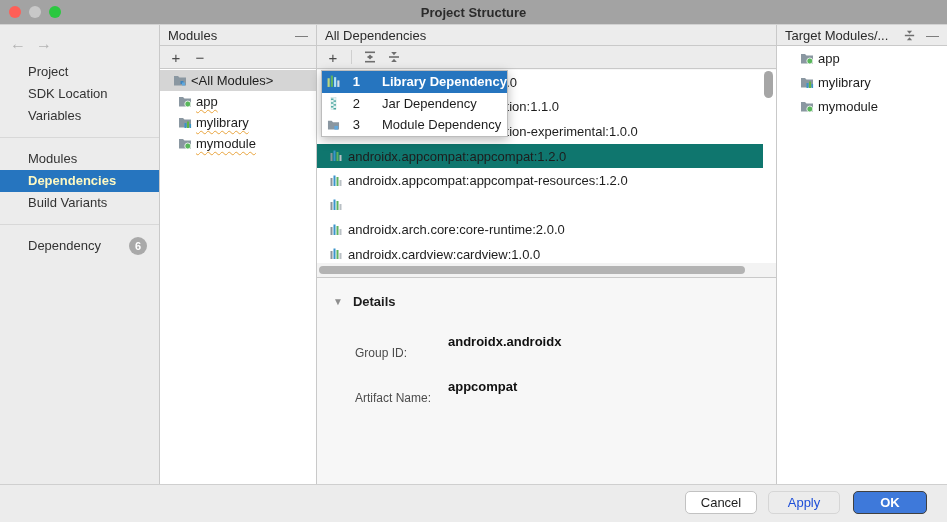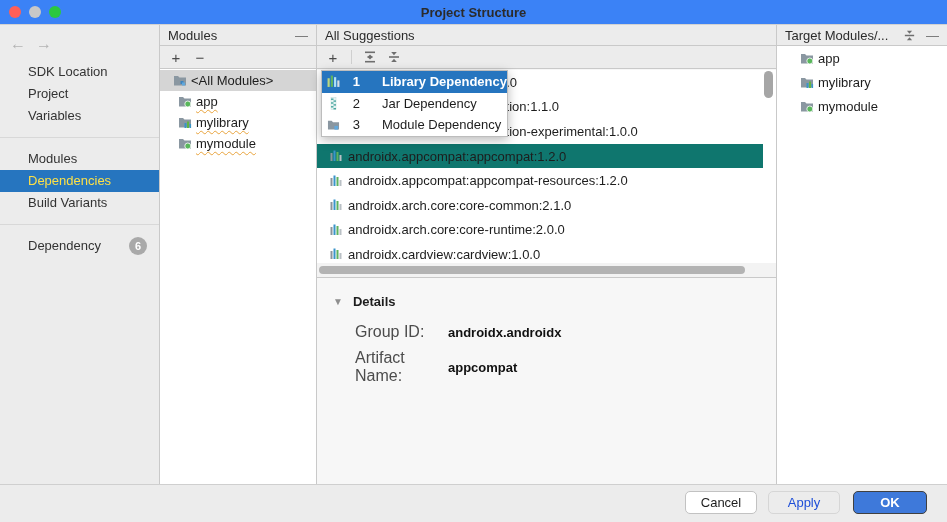--- a/index.html
+++ b/index.html
@@ -2,40 +2,40 @@
 <html><head>
 <meta charset="utf-8">
 <style>
   * { margin:0; padding:0; box-sizing:border-box; }
   body { font-family:"Liberation Sans", sans-serif; background:#555; }
   .window{ position:relative; width:947px; height:522px; background:#ececec;
            overflow:hidden; font-size:13px; color:#1d1d1d; }
 
   
   .titlebar{ position:absolute; top:0; left:0; right:0; height:25px;
-             background:#3b82f6; border-bottom:1px solid #d2d2d2;
+             background:#a3a3a3; border-bottom:1px solid #d2d2d2;
              display:flex; align-items:center; justify-content:center; }
   .traffic{ position:absolute; left:9px; top:6px; display:flex; gap:8px; }
   .tl{ width:12px; height:12px; border-radius:50%; }
   .tl.red{ background:#ff5f57; } .tl.gray{ background:#c8c8c8; } .tl.green{ background:#2bc840; }
   .win-title{ font-weight:bold; font-size:13px; color:#2b2b2b; }
 
   
   .main{ position:absolute; top:25px; left:0; right:0; height:459px; }
 
   
   .sidebar{ position:absolute; left:0; top:0; bottom:0; width:160px;
             background:#ececec; border-right:1px solid #c9c9c9; padding-top:8px; }
   .nav-arrows{ height:22px; padding-left:10px; display:flex; gap:10px; align-items:center;
                color:#b3b3b3; font-size:16px; }
   .nav-arrows span{ cursor:default; }
   .side-group{ margin-top:6px; }
   .side-item{ height:22px; line-height:22px; padding-left:28px; color:#333;
               display:flex; align-items:center; }
-  .side-item.selected{ background:#2675bf; color:#fde047; }
+  .side-item.selected{ background:#2675bf; color:#fef9c3;font-weight:bold; }
   .side-sep{ border-top:1px solid #d8d8d8; margin:10px 0; }
   .badge{ margin-left:auto; margin-right:12px; width:18px; height:18px; border-radius:50%;
           background:#a9a9a9; color:#fff; font-size:11px; font-weight:bold;
           display:flex; align-items:center; justify-content:center; }
 
   
   .panel-header{ height:21px; background:#ececec; border-bottom:1px solid #c9c9c9;
                  display:flex; align-items:center; padding:0 8px; font-size:13px; color:#2b2b2b; }
   .panel-header .spacer{ flex:1; }
   .hdr-ico{ color:#6e6e6e; margin-left:10px; display:flex; align-items:center; }
@@ -68,21 +68,21 @@
   .hscroll-strip{ position:absolute; top:238px; left:0; right:0; height:14px; background:#f3f3f3; }
   .hscroll{ position:absolute; left:2px; top:3px; width:426px; height:8px;
             background:#b3b3b3; border-radius:4px; }
   .details{ position:absolute; top:252px; left:0; right:0; bottom:0; background:#f7f7f7;
             border-top:1px solid #c9c9c9; padding:16px 0 0 16px; }
   .details-head{ display:flex; align-items:center; gap:10px; }
   .disclosure{ color:#8f8f8f; font-size:10px; }
   .details-title{ font-weight:bold; }
   .detail-grid{ margin:14px 0 0 22px; display:grid; grid-template-columns:93px auto;
                 row-gap:8px; align-items:center; }
-  .detail-label{ color:#4c4c4c; font-size:16px; }
+  .detail-label{ color:#4c4c4c; font-size:12px;margin-top:23px; }
   .detail-value{ font-weight:bold; color:#111; }
 
   
   .target-panel{ position:absolute; left:777px; top:0; right:0; bottom:0; background:#fff; }
   .target-list{ position:absolute; top:21px; left:0; right:0; }
   .target-row{ height:24px; display:flex; align-items:center; gap:4px; padding-left:23px; }
 
   
   .popup-menu{ position:absolute; left:321px; top:70px; width:187px; z-index:10;
                background:#fff; border:1px solid #bdbdbd;
@@ -121,24 +121,24 @@
 
   <div class="main">
 
     <aside class="sidebar">
       <div class="nav-arrows">
         <span>←</span>
         <span>→</span>
       </div>
       <div class="side-group">
         <div class="side-item">
+            <span>Project</span>
+          </div>
+        <div class="side-item">
             <span>SDK Location</span>
-          </div>
-        <div class="side-item">
-            <span>Project</span>
           </div>
         <div class="side-item">
             <span>Variables</span>
           </div>
       </div>
       <div class="side-sep"></div>
       <div class="side-group">
         <div class="side-item">
             <span>Modules</span>
           </div>
@@ -204,21 +204,21 @@
                 <circle cx="9.8" cy="9" r="3" fill="#59b75c" stroke="#fff" stroke-width="0.8"></circle>
               </svg>
           </span>
           <span class="squiggle">mymodule</span>
         </div>
       </div>
     </section>
 
     <section class="deps-panel">
       <div class="panel-header">
-        <span>All Suggestions</span>
+        <span>All Dependencies</span>
       </div>
       <div class="toolbar">
         <span class="tbtn">+</span>
         <span class="tsep"></span>
         <span class="tbtn">
           <svg width="14" height="14" viewBox="0 0 14 14">
               <rect x="2" y="1.5" width="10" height="1.6" fill="#6e6e6e"></rect>
               <path d="M7 4.5l3 3H4z" fill="#6e6e6e"></path>
               <rect x="2" y="10.9" width="10" height="1.6" fill="#6e6e6e"></rect>
               <path d="M7 9.5l3-3H4z" fill="#6e6e6e" transform="translate(0,0)"></path>
@@ -279,21 +279,20 @@
             </svg>
           <span>androidx.appcompat:appcompat-resources:1.2.0</span>
         </div>
         <div class="dep-row">
           <svg width="12" height="12" viewBox="0 0 12 12">
               <rect x="0.5" y="3" width="2" height="8" fill="#8a949b"></rect>
               <rect x="3.5" y="0.5" width="2" height="10.5" fill="#3994c9"></rect>
               <rect x="6.5" y="2" width="2" height="9" fill="#5fb25f"></rect>
               <rect x="9.5" y="5" width="2" height="6" fill="#b9c0c5"></rect>
             </svg>
-          <span>androidx.arch.core:core-common:2.1.0</span>
         </div>
         <div class="dep-row">
           <svg width="12" height="12" viewBox="0 0 12 12">
               <rect x="0.5" y="3" width="2" height="8" fill="#8a949b"></rect>
               <rect x="3.5" y="0.5" width="2" height="10.5" fill="#3994c9"></rect>
               <rect x="6.5" y="2" width="2" height="9" fill="#5fb25f"></rect>
               <rect x="9.5" y="5" width="2" height="6" fill="#b9c0c5"></rect>
             </svg>
           <span>androidx.arch.core:core-runtime:2.0.0</span>
         </div>

